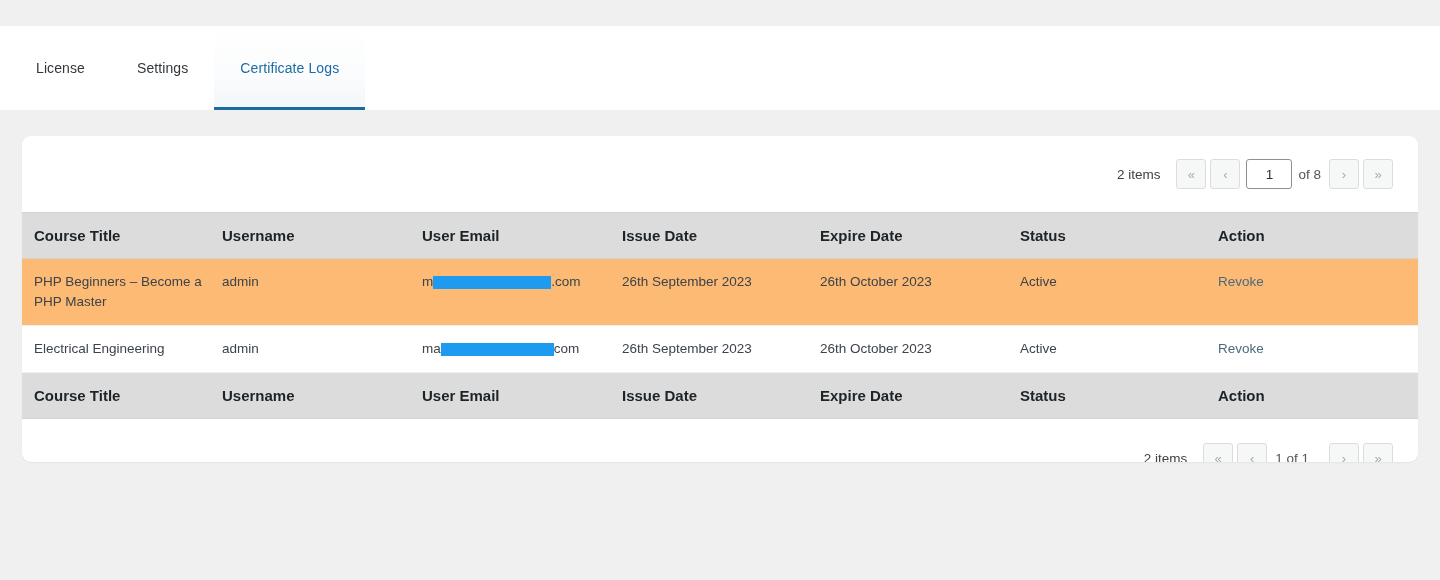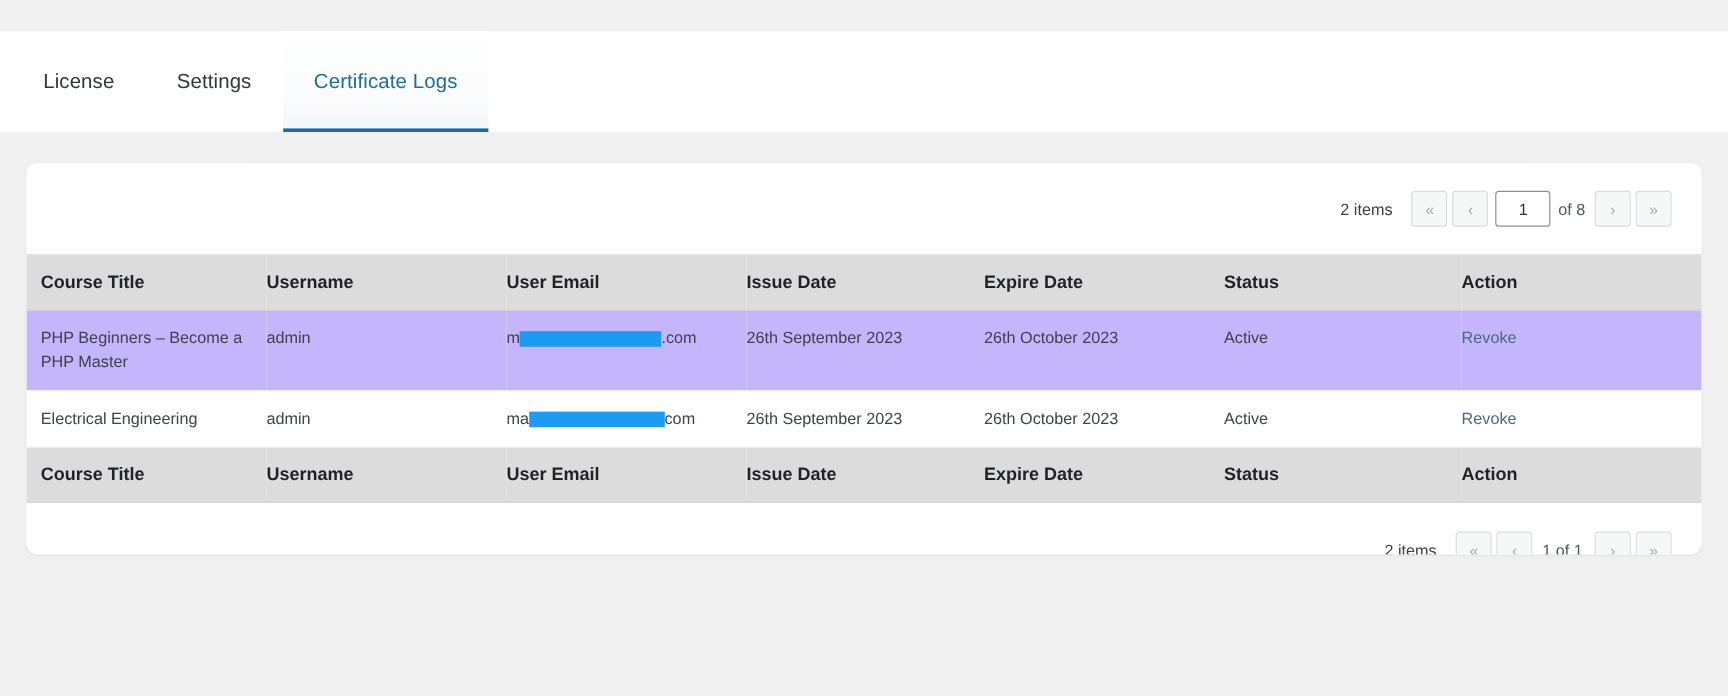--- a/index.html
+++ b/index.html
@@ -38,21 +38,21 @@
     display: flex;
     align-items: stretch;
     padding-left: 10px;
   }
   .tab {
     position: relative;
     display: flex;
     align-items: center;
     justify-content: center;
     padding: 0 26px;
-    font-size: 17px;
+    font-size: 14px;
     color: #32373c;
     letter-spacing: .1px;
     cursor: pointer;
     text-decoration: none;
     background: transparent;
     border: none;
     font-family: "Liberation Sans", sans-serif;
   }
   .tab.active {
     color: #1b6ca1;
@@ -125,21 +125,21 @@
     margin-right: 6px;
     margin-left: 2px;
     font-family: "Liberation Sans", sans-serif;
   }
   .paging-text {
     font-size: 13.5px;
     color: #50575e;
     margin-right: 8px;
     white-space: nowrap;
   }
-  .paging-text.bottom-txt { margin-left: 4px; margin-right: 10px; }
+  .paging-text.bottom-txt { margin-left: 4px; margin-right: 20px; }
   .pg-btn.first { margin-left: 2px; }
 
   
   table.wp-list {
     width: 100%;
     border-collapse: collapse;
     table-layout: fixed;
   }
   table.wp-list th {
     background: #dcdcdc;
@@ -153,21 +153,21 @@
     vertical-align: middle;
   }
   table.wp-list td {
     font-size: 13.5px;
     color: #3c434a;
     padding: 13px 10px 13px 0;
     vertical-align: top;
     border-bottom: 1px solid #f0f0f1;
     line-height: 20px;
   }
-  tr.row-alt td { background: #c4b5fd; }
+  tr.row-alt td { background: #fdba74; }
   tr.row-plain td { background: #ffffff; }
 
   
   .col-course  { width: 200px; padding-left: 12px !important; }
   .col-user    { width: 200px; }
   .col-email   { width: 200px; }
   .col-issue   { width: 198px; }
   .col-expire  { width: 200px; }
   .col-status  { width: 198px; }
   .col-action  { width: 200px; }

